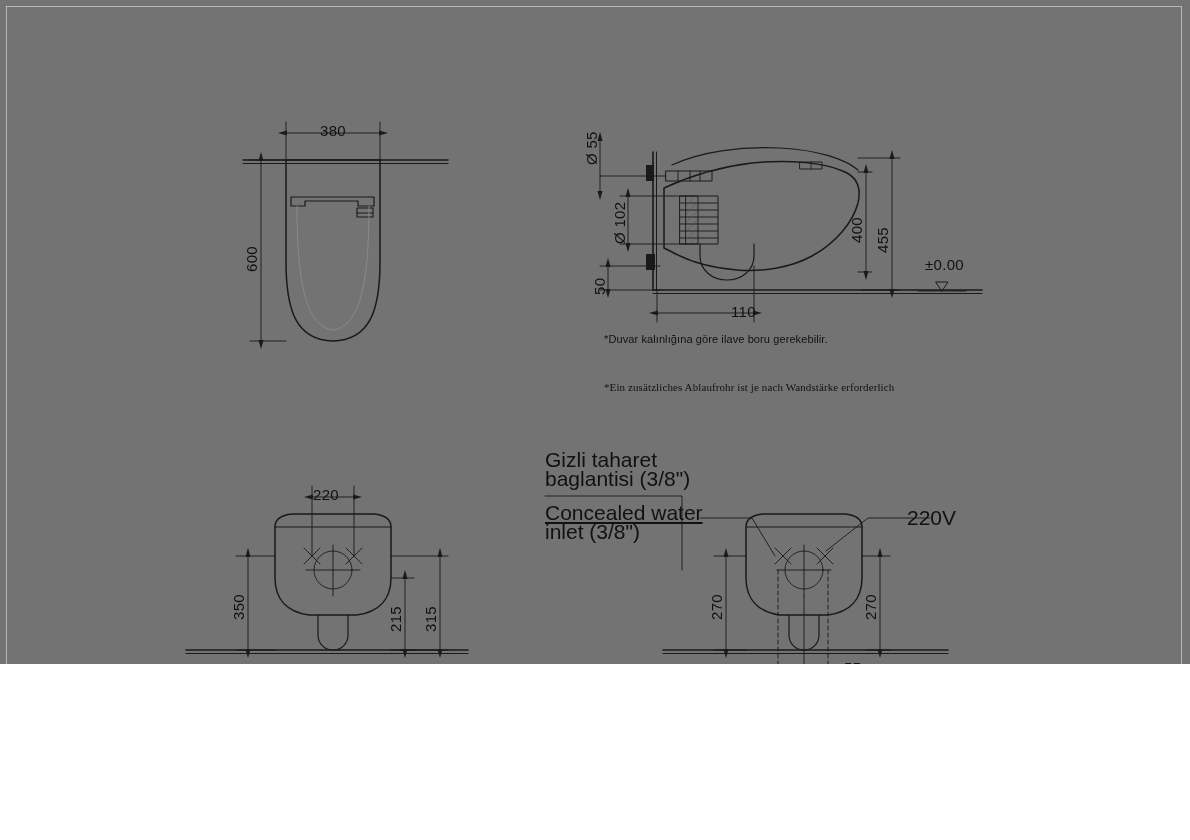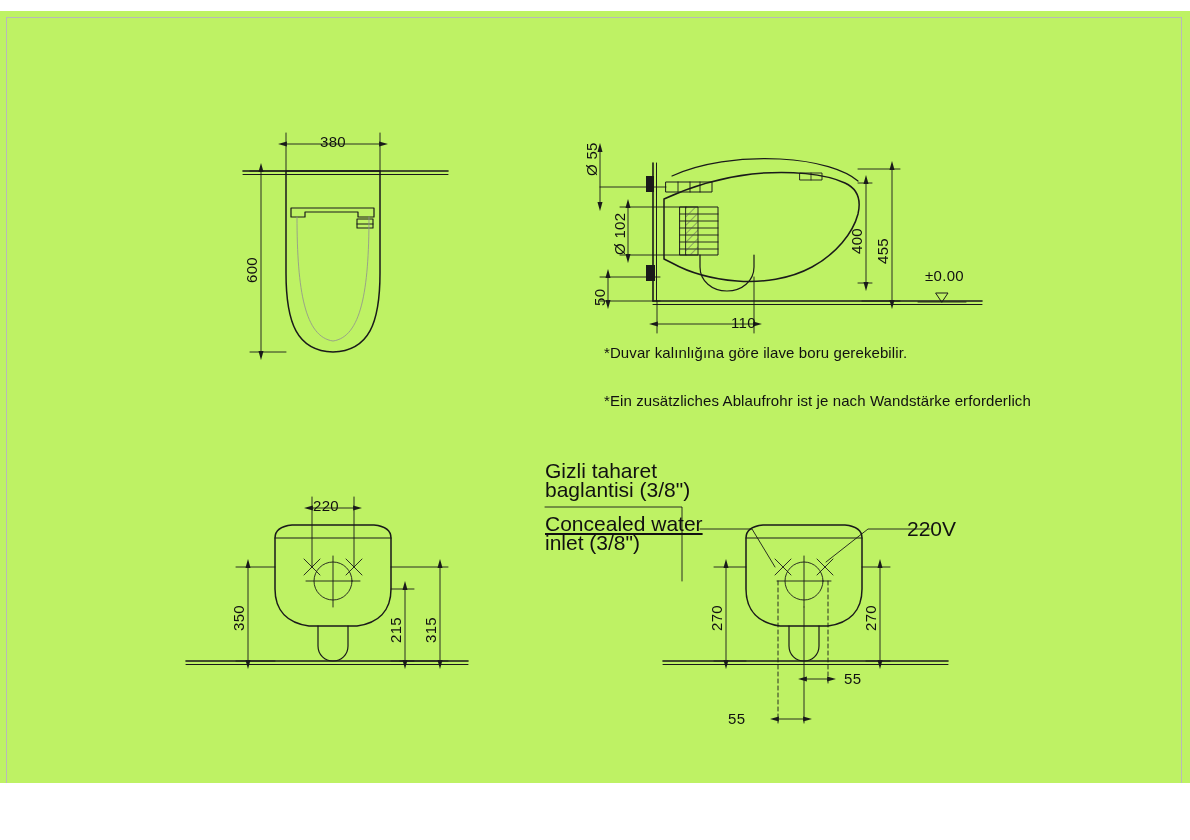--- a/index.html
+++ b/index.html
@@ -3,26 +3,25 @@
 <meta charset="utf-8">
 <style>
   html, body {
     margin: 0;
     padding: 0;
     background: #ffffff;
   }
   #sheet {
     position: relative;
     width: 1190px;
-    height: 772px;
-    background: #bef264;
+    height: 664px;
+    background: #737373;
     font-family: "Liberation Sans", sans-serif;
     color: #111111;
     overflow: hidden;
-    margin-top: 11px;
   }
   .border {
     position: absolute;
     left: 6px; top: 6px;
     width: 1176px; height: 826px;
     border: 1px solid #b9b9b9;
     box-sizing: border-box;
   }
   svg.draw {
     position: absolute;
@@ -37,21 +36,21 @@
     color: #111111;
     white-space: nowrap;
     letter-spacing: 0.3px;
   }
   .lbl.rot {
     transform: rotate(-90deg);
     transform-origin: left top;
   }
   .note {
     position: absolute;
-    font-size: 15px;
+    font-size: 11px;
     white-space: nowrap;
     letter-spacing: 0.1px;
   }
   .callout {
     position: absolute;
     font-size: 21px;
     line-height: 19px;
     white-space: nowrap;
   }
 </style>
@@ -261,21 +260,21 @@
 
   <div class="lbl rot" style="left:583px; top:165px;">Ø 55</div>
   <div class="lbl rot" style="left:611px; top:244px;">Ø 102</div>
   <div class="lbl rot" style="left:591px; top:295px;">50</div>
   <div class="lbl" style="left:731px; top:303px;">110</div>
   <div class="lbl rot" style="left:848px; top:243px;">400</div>
   <div class="lbl rot" style="left:874px; top:253px;">455</div>
   <div class="lbl" style="left:925px; top:256px;">±0.00</div>
 
   <div class="note" style="left:604px; top:333px;">*Duvar kalınlığına göre ilave boru gerekebilir.</div>
-  <div class="note" style="left:604px; top:381px;">*Ein zusätzliches Ablaufrohr ist je nach Wandstärke erforderlich</div>
+  <div class="note" style="left:604px; top:381px;font-family:Liberation Serif, serif;">*Ein zusätzliches Ablaufrohr ist je nach Wandstärke erforderlich</div>
 
   <div class="lbl" style="left:313px; top:486px;">220</div>
   <div class="lbl rot" style="left:230px; top:620px;">350</div>
   <div class="lbl rot" style="left:387px; top:632px;">215</div>
   <div class="lbl rot" style="left:422px; top:632px;">315</div>
 
   <div class="callout" style="left:545px; top:450px;">Gizli  taharet</div>
   <div class="callout" style="left:545px; top:469px;">baglantisi  (3/8")</div>
   <div class="callout" style="left:545px; top:503px;text-decoration:underline;">Concealed  water</div>
   <div class="callout" style="left:545px; top:522px;">inlet (3/8")</div>

